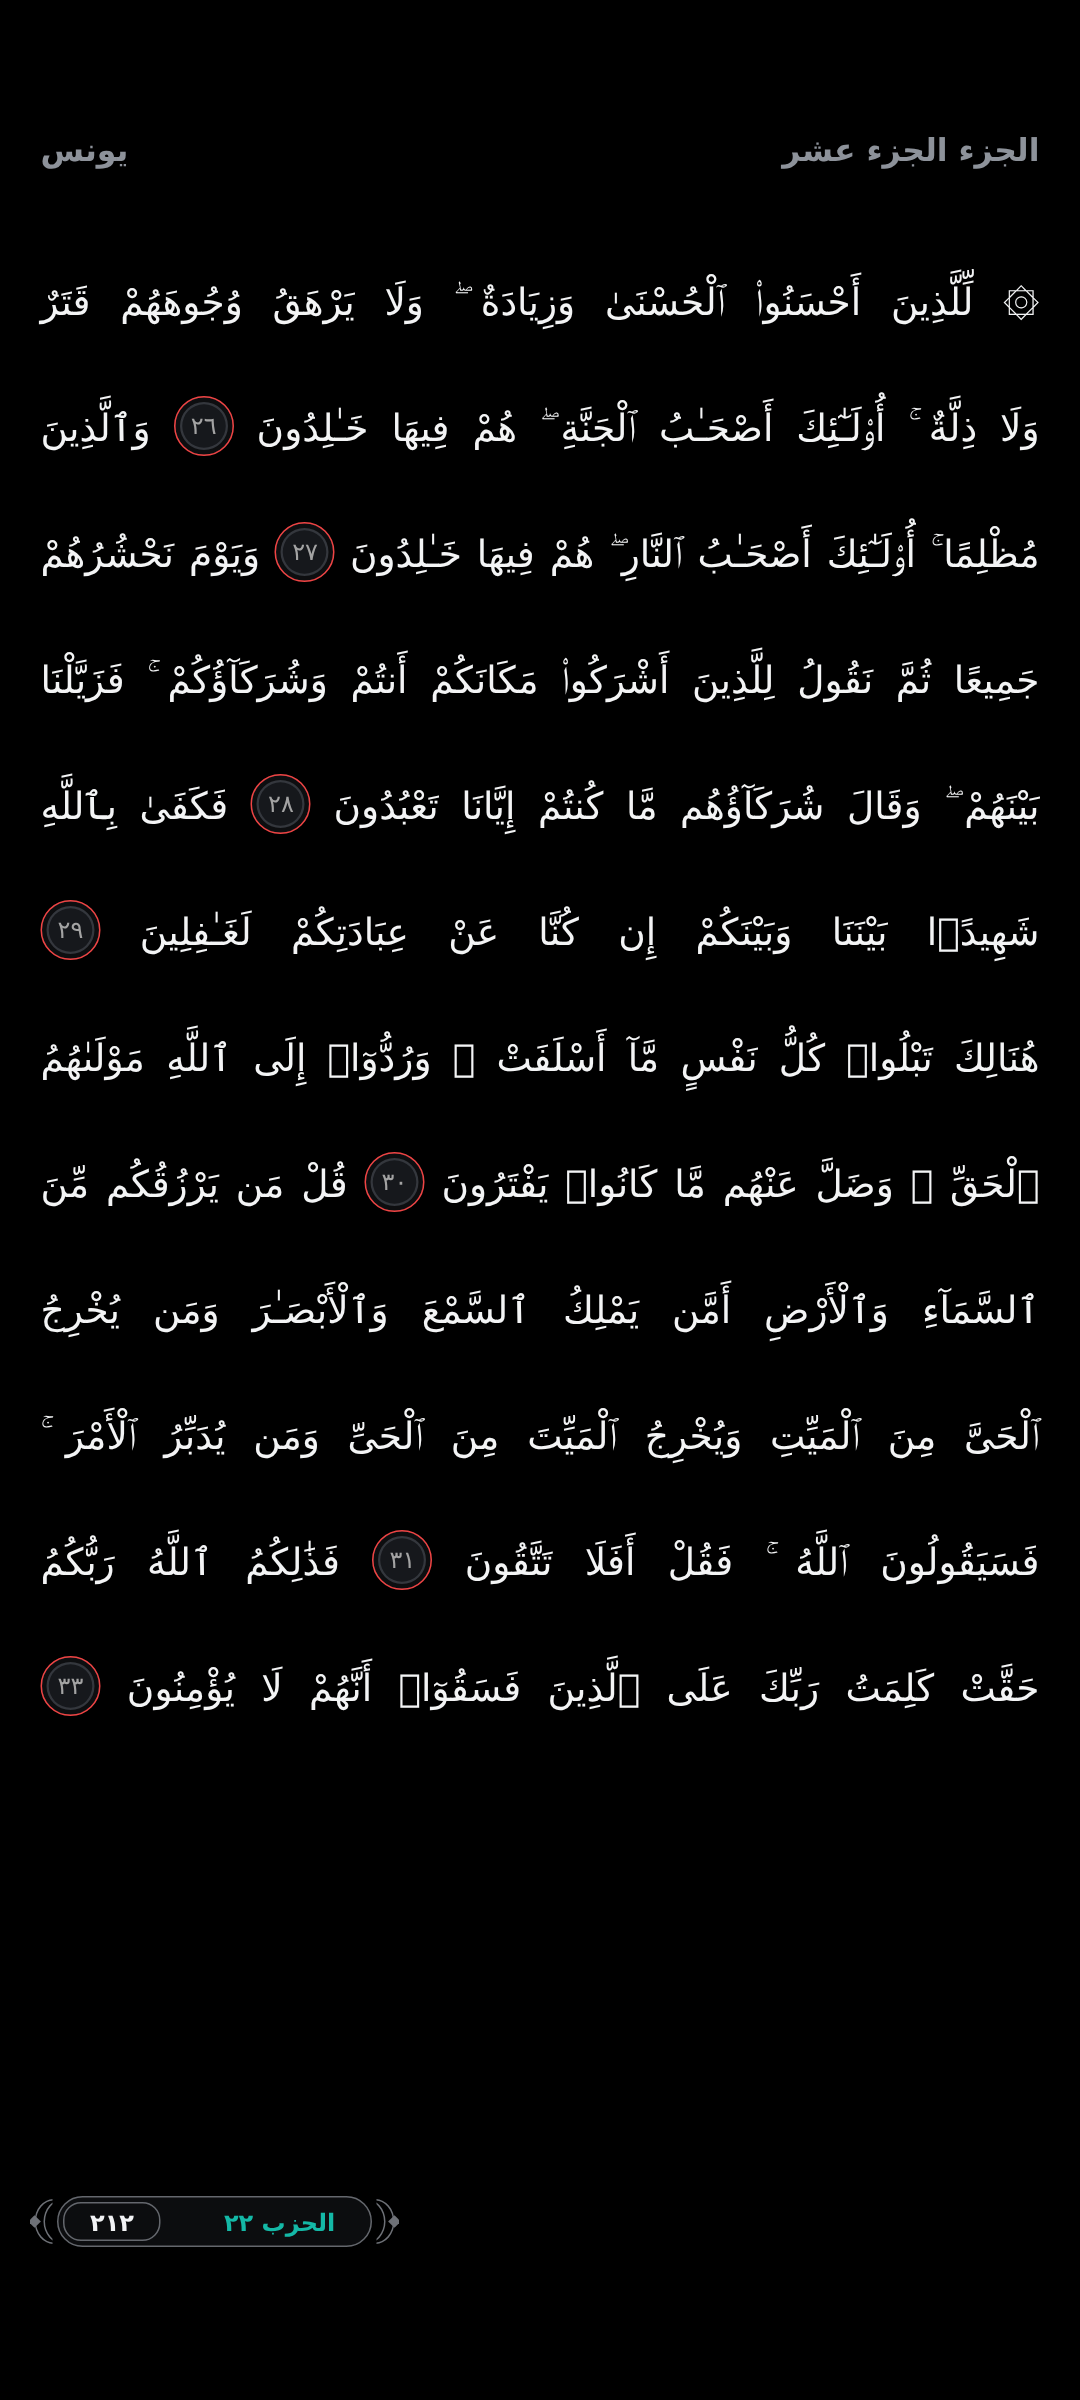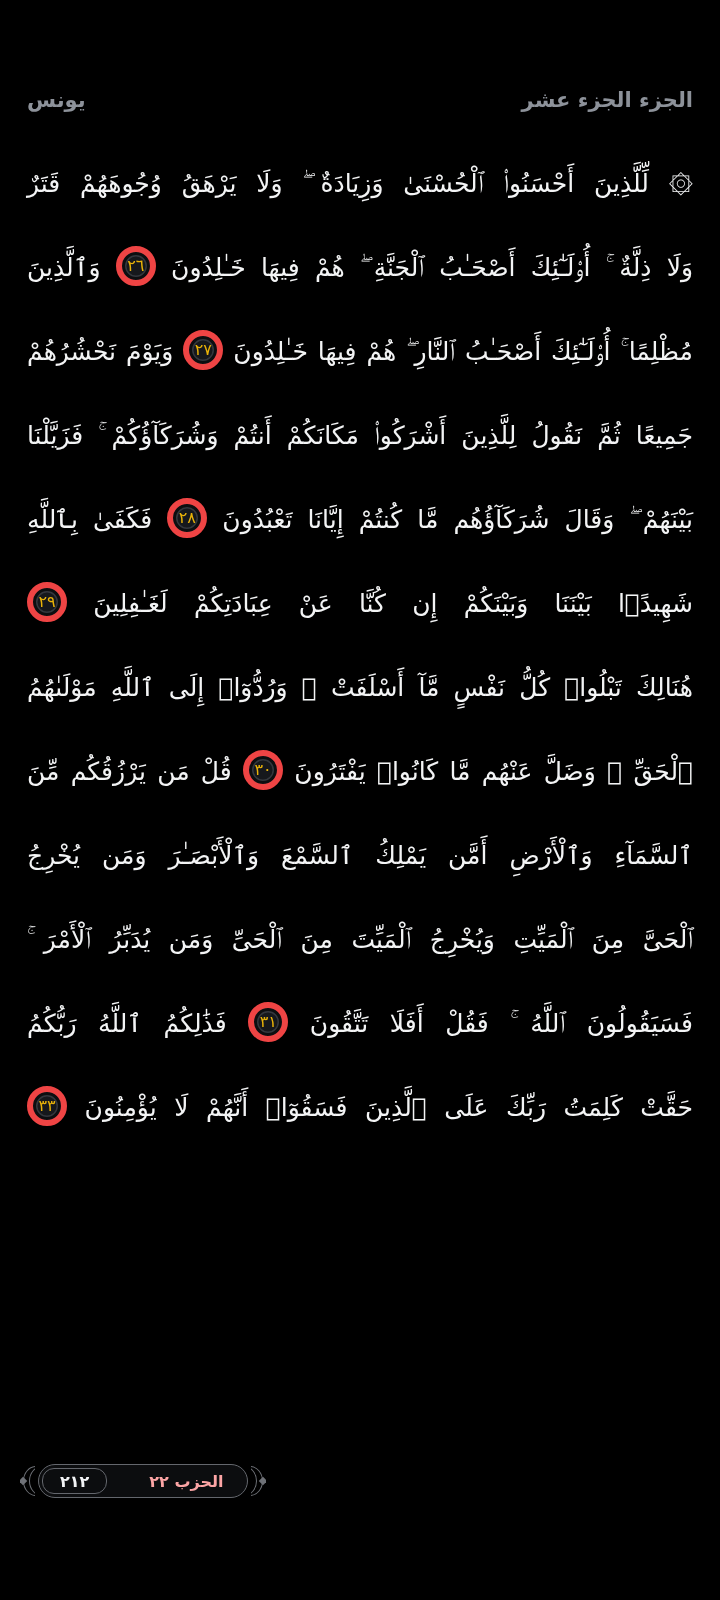--- a/index.html
+++ b/index.html
@@ -16,44 +16,44 @@
     position: absolute; top: 88px; left: 0; right: 0;
     padding: 0 27px;
     display: flex; justify-content: space-between; align-items: center;
     direction: rtl;
     color: #8d929a;
     font-size: 21px; font-weight: bold;
   }
 
   
   .mushaf {
-    position: absolute; top: 142px; left: 0; right: 0;
+    position: absolute; top: 160px; left: 0; right: 0;
     padding: 0 27px;
     direction: rtl;
   }
   .qline {
     height: 84px; line-height: 84px;
     font-size: 25px;
     color: #f3f4f5;
     white-space: nowrap;
     text-align: justify;
     text-align-last: justify;
     overflow: visible;
   }
   .ayah-marker {
     display: inline-flex;
     width: 40px; height: 40px;
     align-items: center; justify-content: center;
     vertical-align: middle;
     margin-top: -6px;
     border-radius: 50%;
     background: #16181c;
-    border: 6px solid #ef4444;
+    border: 1px solid #ef4444;
     box-shadow: inset 0 0 0 3px #0d0e10, inset 0 0 0 4.5px #34373d;
-    color: #eab308;
+    color: #a3a3a3;
     font-size: 16px;
     line-height: 1;
   }
 
   
   .ftr {
     position: absolute; left: 20px; bottom: 100px;
     height: 38px;
     display: flex; align-items: center; gap: 3px;
   }
@@ -70,21 +70,21 @@
     margin: 3px;
     border: 1.5px solid #64676d;
     border-radius: 12px;
     padding: 0 17px;
     display: flex; align-items: center; justify-content: center;
     color: #f2f3f5; font-size: 16px; font-weight: bold;
   }
   .badge .hcell {
     padding: 0 24px;
     display: flex; align-items: center; justify-content: center;
-    color: #fca5a5; font-size: 16px; font-weight: bold;
+    color: #14b8a6; font-size: 16px; font-weight: bold;
     direction: rtl;
   }
   .orn { position: relative; width: 15px; height: 36px; overflow: hidden; }
   .orn i {
     position: absolute; top: 3px;
     width: 26px; height: 30px;
     border: 1.5px solid #6e7177;
     border-radius: 50%;
   }
   .orn .a1 { left: 3px; }

